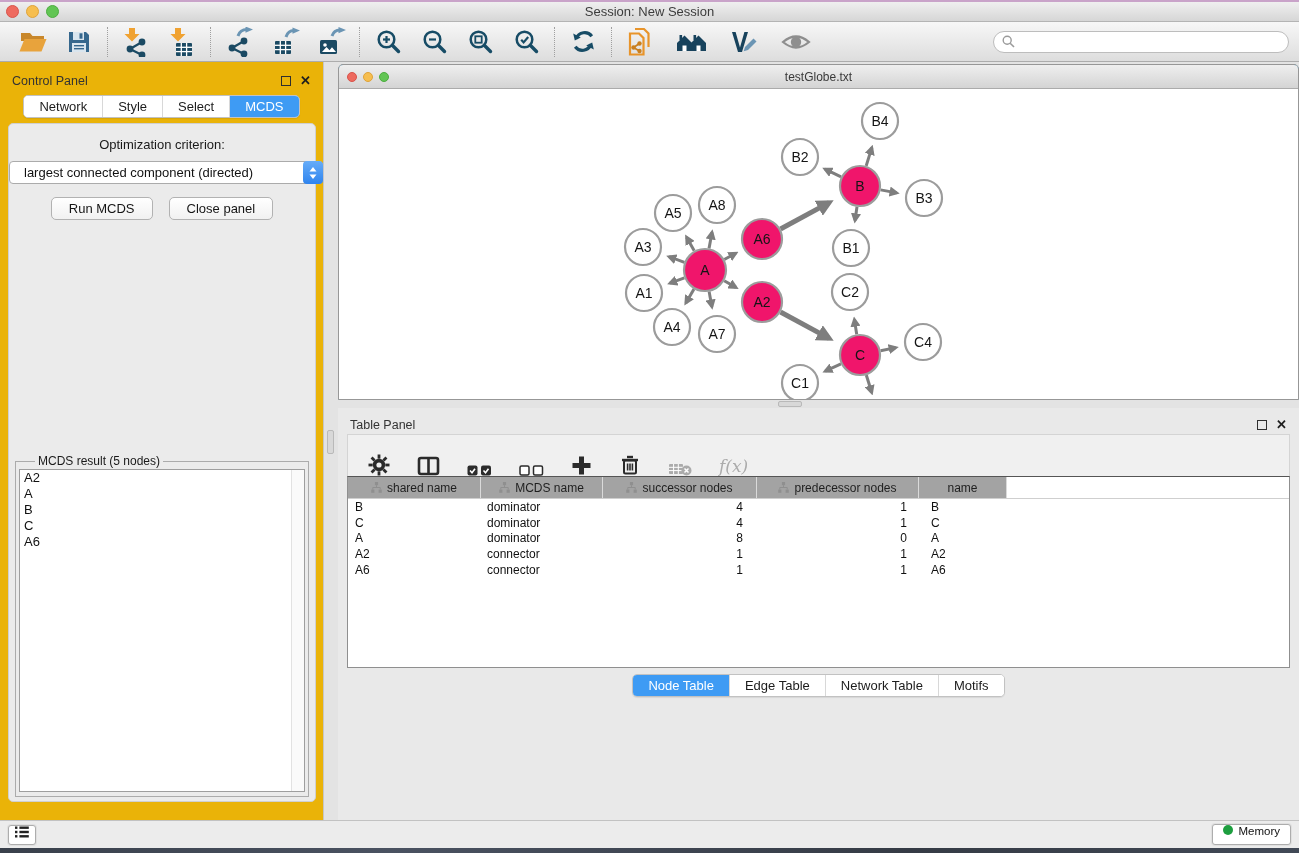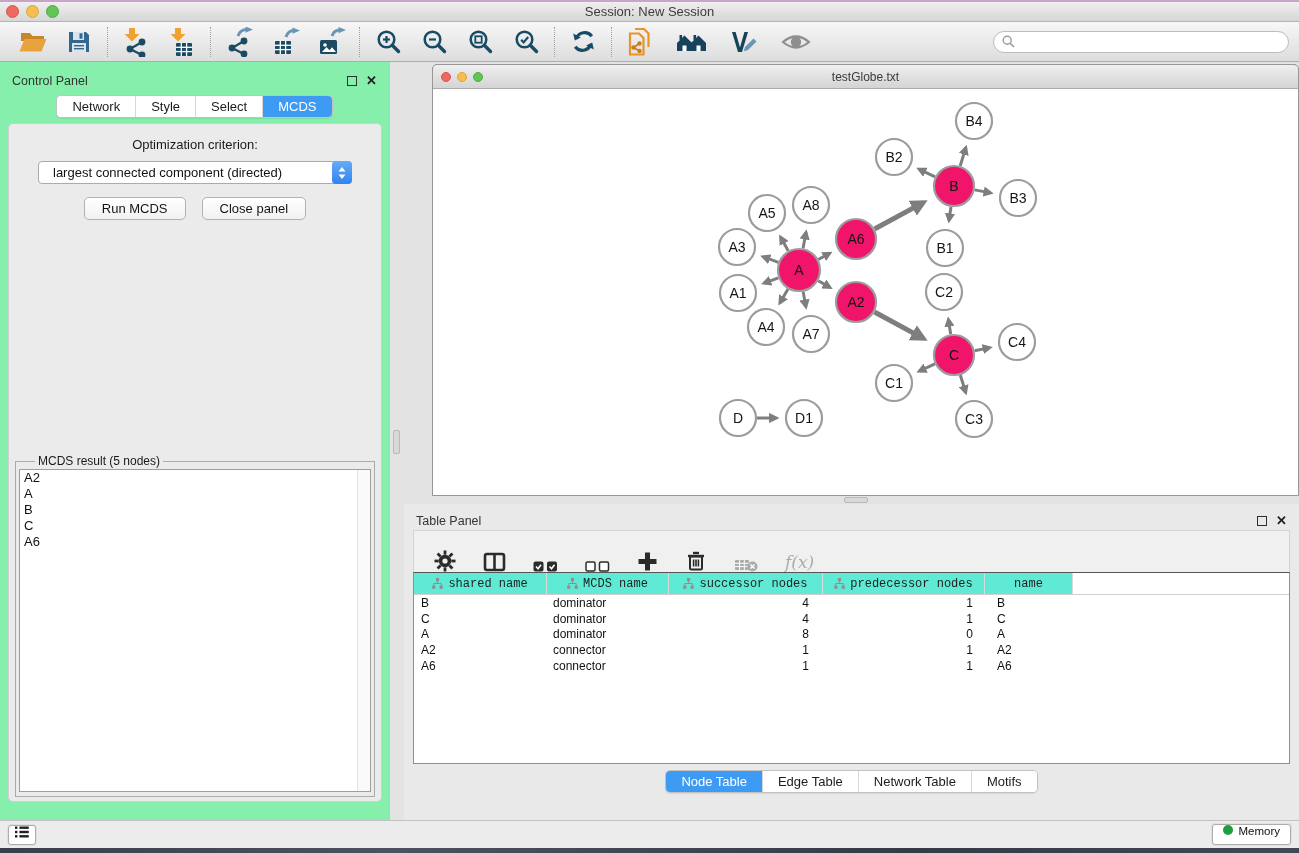--- a/index.html
+++ b/index.html
@@ -33,21 +33,21 @@
   .tb-btn { width:42px; height:34px; display:flex; align-items:center; justify-content:center; border-radius:4px; cursor:default; }
   .tb-sep { width:0; height:30px; border-left:1px dotted #9F9F9F; margin:0 7px; }
   .searchbox {
     margin-left:auto; width:296px; height:22px; background:#fff;
     border:1px solid #BDBDBD; border-radius:11px; display:flex; align-items:center; padding:0 8px; gap:5px;
   }
   .searchbox input { border:none; outline:none; flex:1; font-size:12px; font-family:inherit; background:transparent; }
   
   .content { display:flex; height:758px; background:#E3E3E3; }
   
-  .control-panel { width:390px; background:#86efac; border-right:1px solid #C6C6C6; position:relative; }
+  .control-panel { width:324px; background:#eab308; border-right:1px solid #C6C6C6; position:relative; }
   .cp-header { height:30px; display:flex; align-items:center; padding:8px 12px 0; font-size:12.5px; color:#333; }
   .panel-btns { margin-left:auto; display:flex; align-items:center; gap:9px; }
   .float-btn { width:10px; height:10px; border:1.6px solid #2F2F2F; display:inline-block; }
   .close-btn { font-size:13px; font-weight:bold; color:#1E1E1E; line-height:10px; }
   .seg { display:inline-flex; border:1px solid #C2C2C2; border-radius:5px; overflow:hidden; background:#fff; box-shadow:0 1px 1px rgba(0,0,0,0.08); }
   .seg-item { padding:3px 15px; font-size:13px; color:#1C1C1C; border-left:1px solid #D8D8D8; background:#fff; white-space:nowrap; }
   .seg-item:first-child { border-left:none; }
   .seg-item.active { background:#3E9BF4; color:#fff; }
   .cp-tabs-row { display:flex; justify-content:center; margin-top:3px; }
   .cp-body {
@@ -79,22 +79,22 @@
   .mcds-scroll { position:absolute; top:0; right:0; bottom:0; width:13px; background:#FAFAFA; border-left:1px solid #E2E2E2; }
   .list-item { font-size:13px; line-height:16px; padding-left:4px; color:#111; }
   
   .v-splitter { width:14px; position:relative; background:#E3E3E3; }
   .v-handle { position:absolute; top:368px; left:3px; width:7px; height:24px; background:#D8D8D8; border:1px solid #B9B9B9; border-radius:2px; }
   .h-splitter { height:8px; position:relative; background:#E3E3E3; }
   .h-handle { position:absolute; left:440px; top:1px; width:24px; height:6px; background:#D8D8D8; border:1px solid #B9B9B9; border-radius:2px; }
   
   .right-col { flex:1; display:flex; flex-direction:column; padding-top:2px; }
   .network-window {
-    height:432px; background:#0369a1; border:1px solid #979797; border-radius:5px 5px 0 0;
-    position:relative; overflow:hidden;margin-left:28px;
+    height:336px; background:#0369a1; border:1px solid #979797; border-radius:5px 5px 0 0;
+    position:relative; overflow:hidden;
   }
   .nw-titlebar {
     height:24px; background:linear-gradient(#EFEFEF,#D4D4D4); border-bottom:1px solid #ABABAB;
     position:relative;
   }
   .nw-titlebar .lights { left:8px; top:7px; gap:6px; }
   .nw-titlebar .light { width:10px; height:10px; }
   .nw-title { position:absolute; left:0; right:0; top:5px; text-align:center; font-size:12px; color:#3A3A3A; }
   .nw-canvas { position:relative; height:426px; background:#FFFFFF; }
   .nw-canvas svg.graph { position:absolute; left:0; top:0; }
@@ -103,21 +103,21 @@
   .table-panel { flex:1; background:#E9E9E9; padding:0 9px; position:relative; }
   .tp-header { height:26px; display:flex; align-items:center; padding:8px 3px 0; font-size:12.5px; color:#333; }
   .tp-toolbar {
     height:42px; background:#F0F0F0; border:1px solid #D4D4D4; border-bottom:none;
     display:flex; align-items:flex-end; gap:27px; padding-left:20px;
   }
   .tp-icon { display:flex; align-items:center; justify-content:center; }
   .fx-label { font-family:"DejaVu Serif", serif; font-style:italic; font-size:17px; color:#ABABAB; }
   .tp-table { height:192px; background:#fff; border:1px solid #8F8F8F; border-top:1px solid #555; overflow:hidden; }
   .tbl-header { display:flex; height:22px; border-bottom:1px solid #CFCFCF; font-size:12px; color:#1F1F1F; }
-  .th { display:flex; align-items:center; justify-content:center; gap:5px; border-right:1px solid #DADADA; background:#5eead4; white-space:nowrap;font-family:Liberation Mono, monospace; }
+  .th { display:flex; align-items:center; justify-content:center; gap:5px; border-right:1px solid #DADADA; background:#a3a3a3; white-space:nowrap; }
   .th-fill { flex:1; background:#fff; }
   .tbl-row { display:flex; height:15.7px; font-size:12px; color:#111; align-items:center; }
   .td { white-space:nowrap; overflow:hidden; }
   .td.r { text-align:right; }
   .tp-tabs-row { display:flex; justify-content:center; margin-top:6px; }
   
   .statusbar {
     height:28px; background:#ECECEC; border-top:1px solid #C2C2C2;
     display:flex; align-items:center; padding:0 8px;
   }

